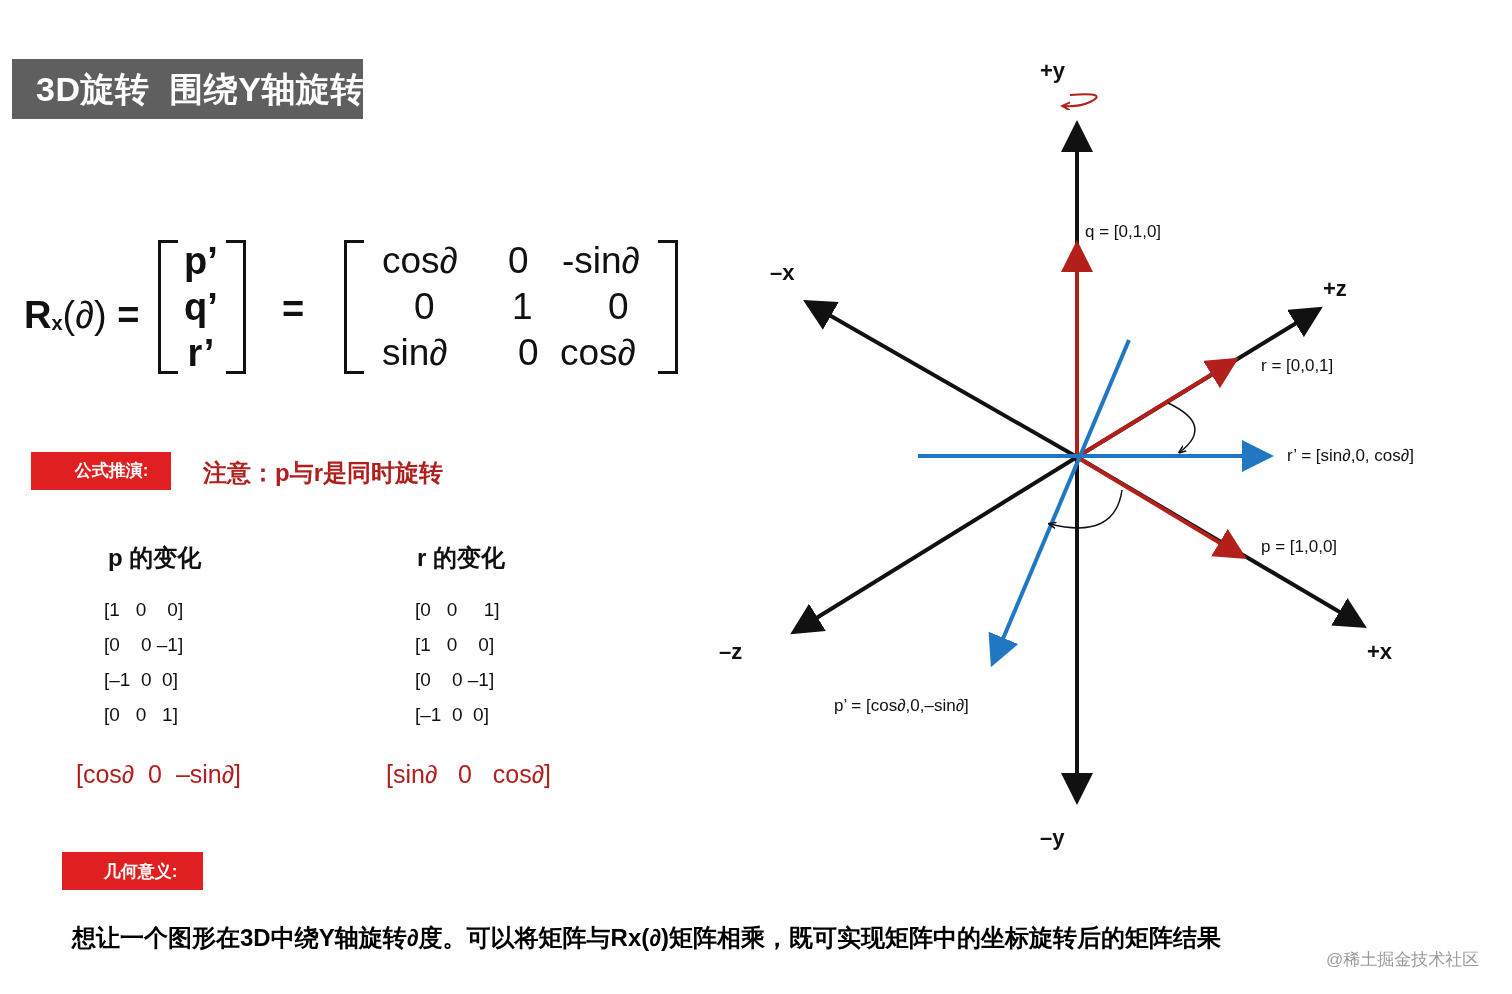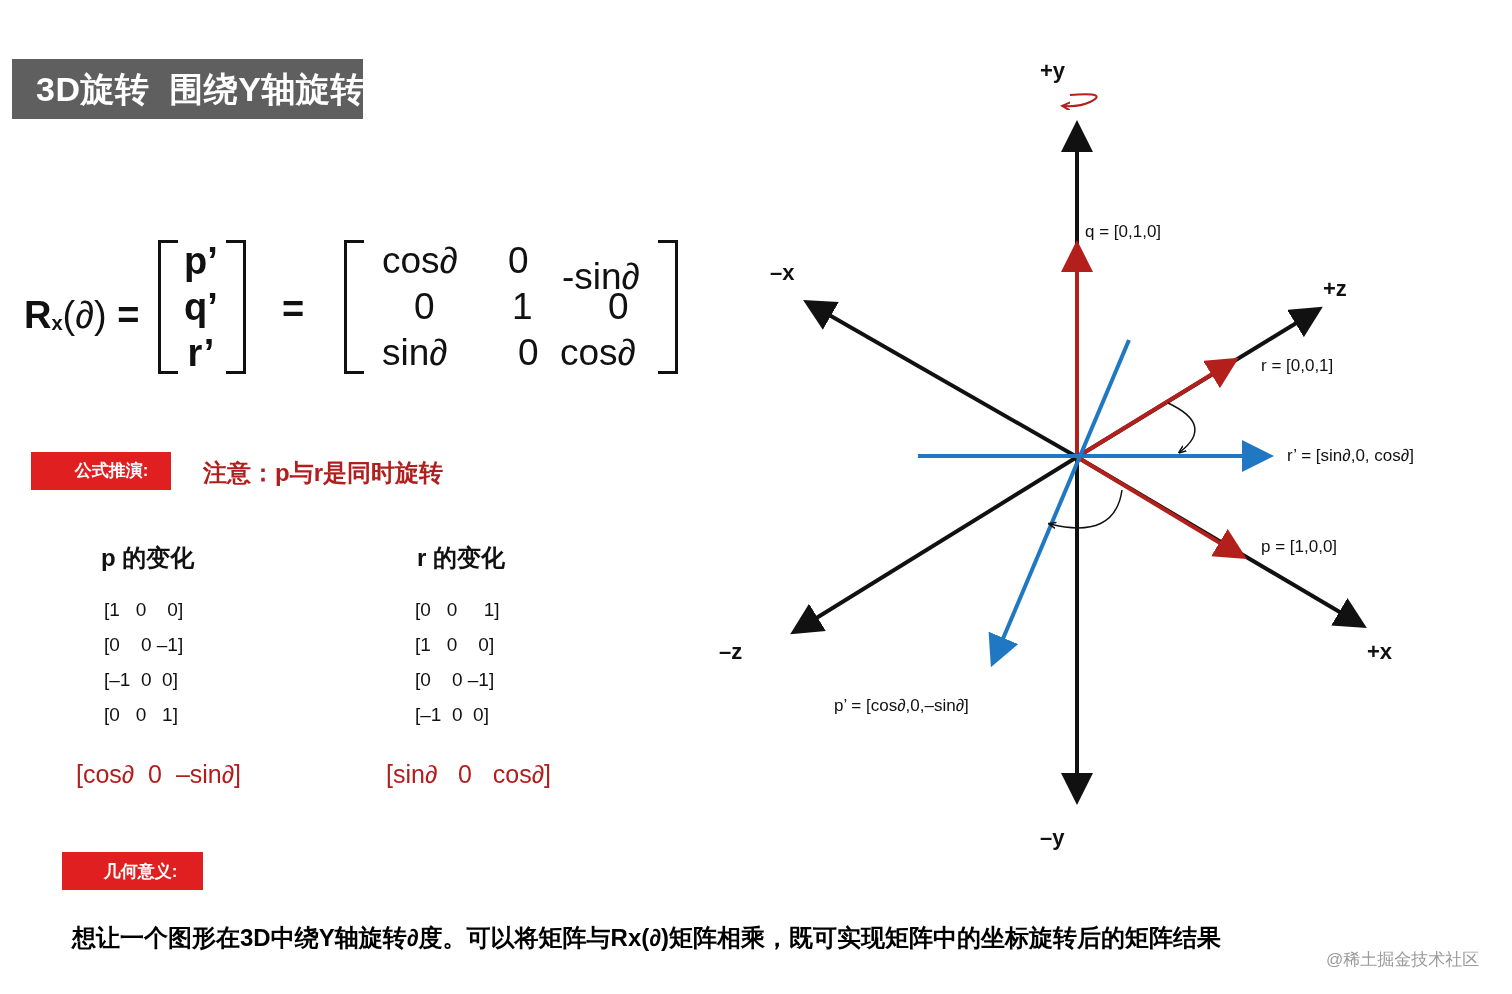--- a/index.html
+++ b/index.html
@@ -57,35 +57,35 @@
     <div>r’</div>
   </div>
   <div class="bracket-r" style="left:206px; top:8px; height:134px;"></div>
 
   <div class="eq2">=</div>
 
   <div class="bracket-l" style="left:324px; top:8px; height:134px;"></div>
   <div class="mat" style="left:340px; top:6px; width:320px; height:140px;">
     <span class="cell" style="left:22px; top:0;">cos∂</span>
     <span class="cell" style="left:148px; top:0;">0</span>
-    <span class="cell" style="left:202px; top:16px;">-sin∂</span>
+    <span class="cell" style="left:202px; top:0;">-sin∂</span>
     <span class="cell" style="left:54px; top:46px;">0</span>
     <span class="cell" style="left:152px; top:46px;">1</span>
     <span class="cell" style="left:248px; top:46px;">0</span>
     <span class="cell" style="left:22px; top:92px;">sin∂</span>
     <span class="cell" style="left:158px; top:92px;">0</span>
     <span class="cell" style="left:200px; top:92px;">cos∂</span>
   </div>
   <div class="bracket-r" style="left:638px; top:8px; height:134px;"></div>
 </div>
 
 <div class="abs red-tag" style="left:31px; top:452px; width:140px; height:38px; line-height:38px; padding-left:21px;">公式推演:</div>
 <div class="abs note" style="left:203px; top:457px;">注意：p与r是同时旋转</div>
 
-<div class="abs col-head" style="left:101px; top:542px;text-align:center;">p 的变化</div>
+<div class="abs col-head" style="left:108px; top:542px;text-align:center;">p 的变化</div>
 <div class="abs" style="left:104px; top:592px;">
   <div class="vecrow">[1   0    0]</div>
   <div class="vecrow">[0    0 –1]</div>
   <div class="vecrow">[–1  0  0]</div>
   <div class="vecrow">[0   0   1]</div>
 </div>
 <div class="abs res" style="left:76px; top:760px;">[cos∂  0  –sin∂]</div>
 
 <div class="abs col-head" style="left:417px; top:542px;">r 的变化</div>
 <div class="abs" style="left:415px; top:592px;">

